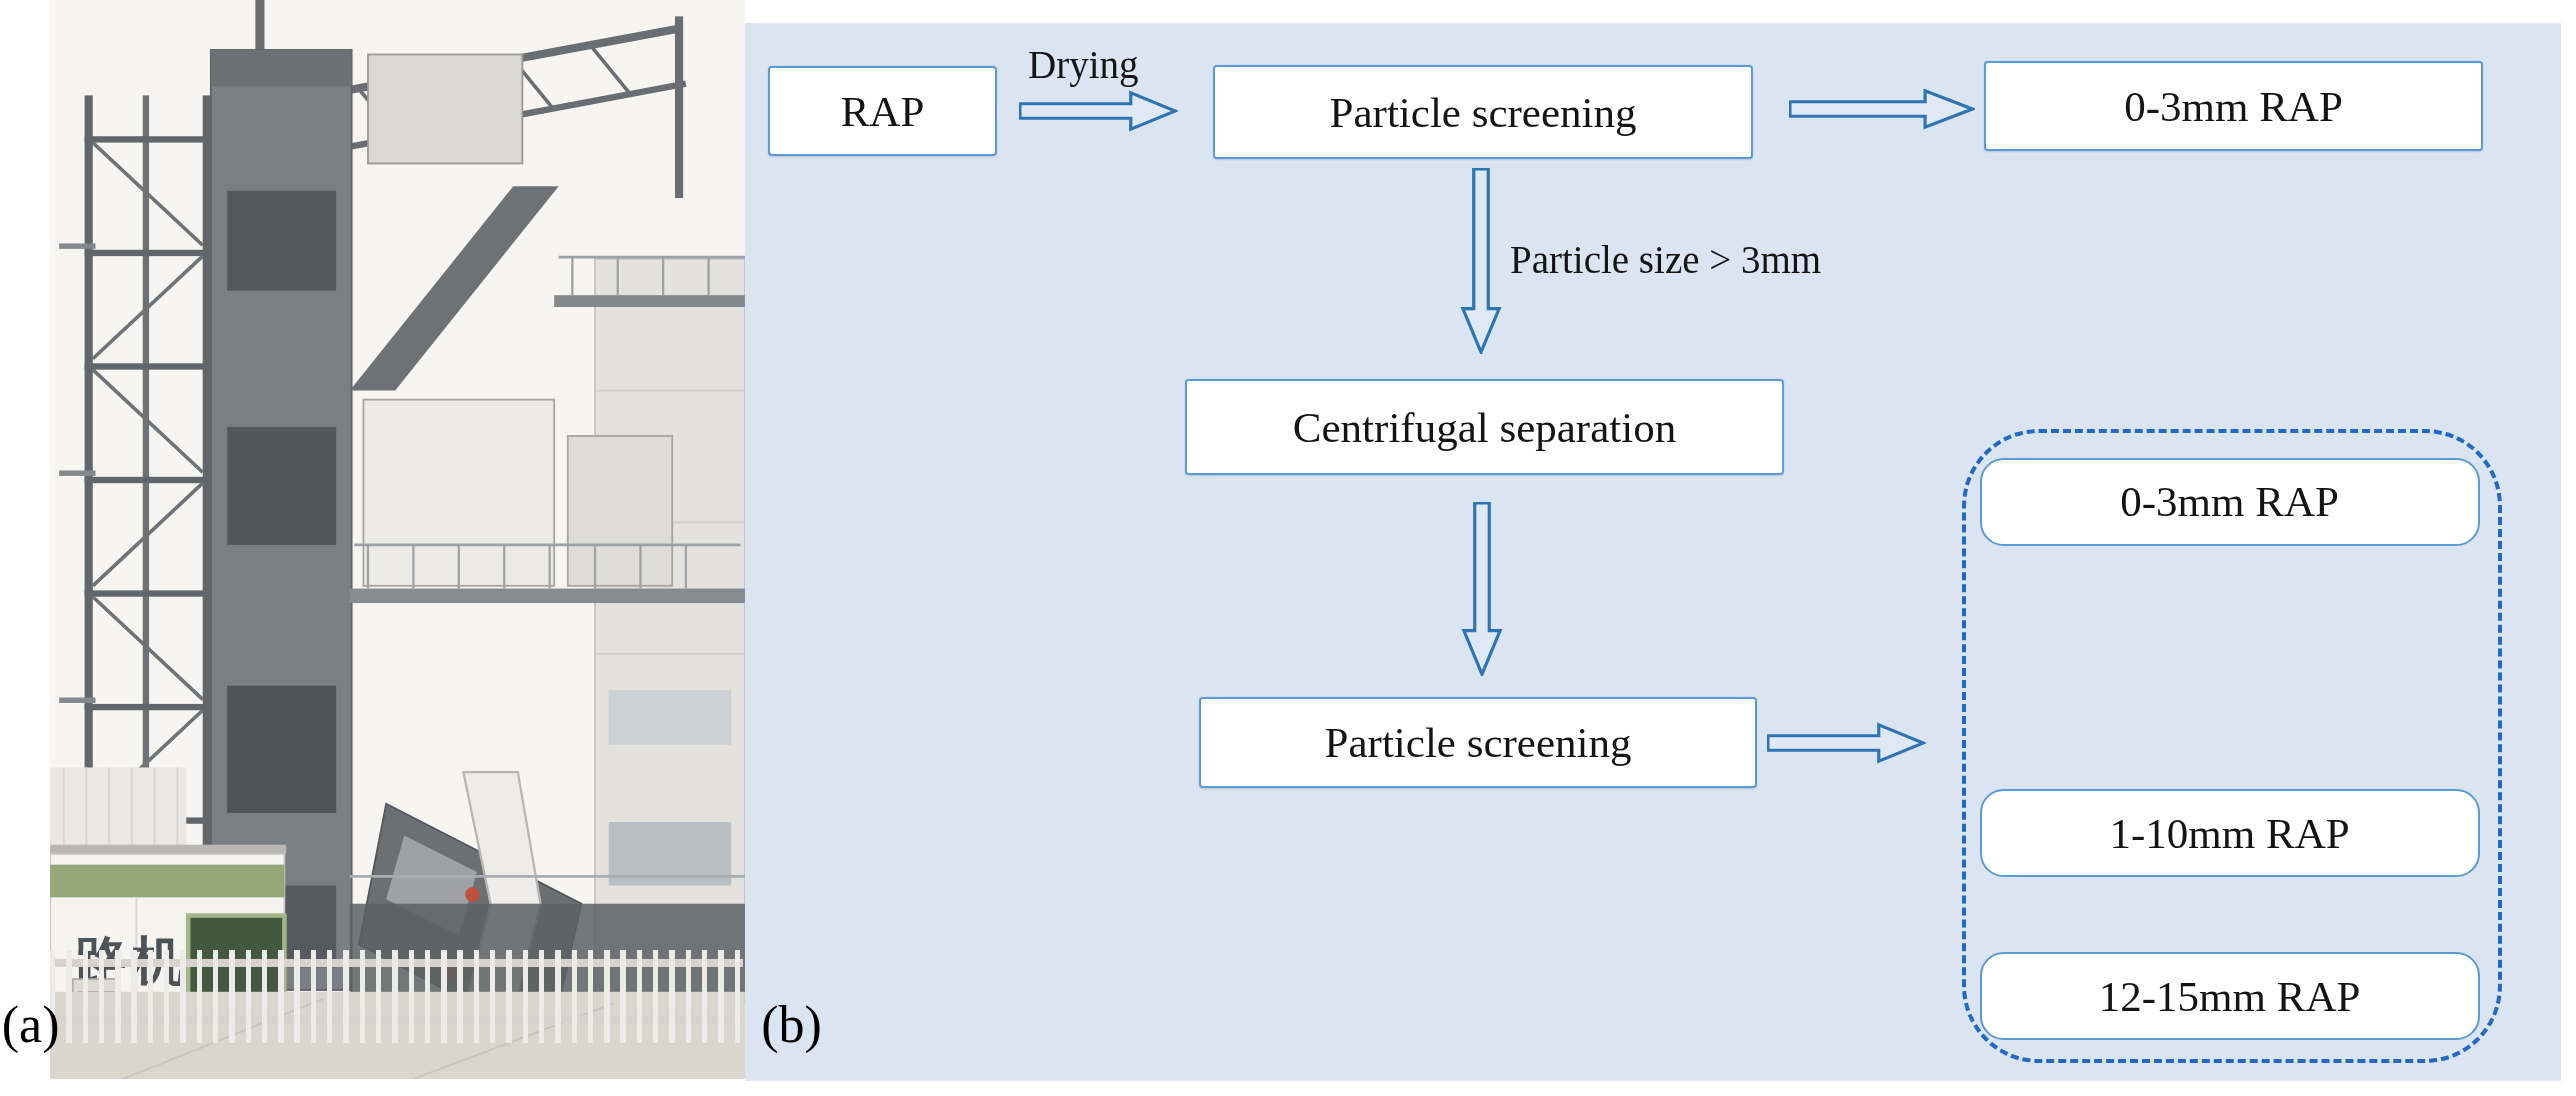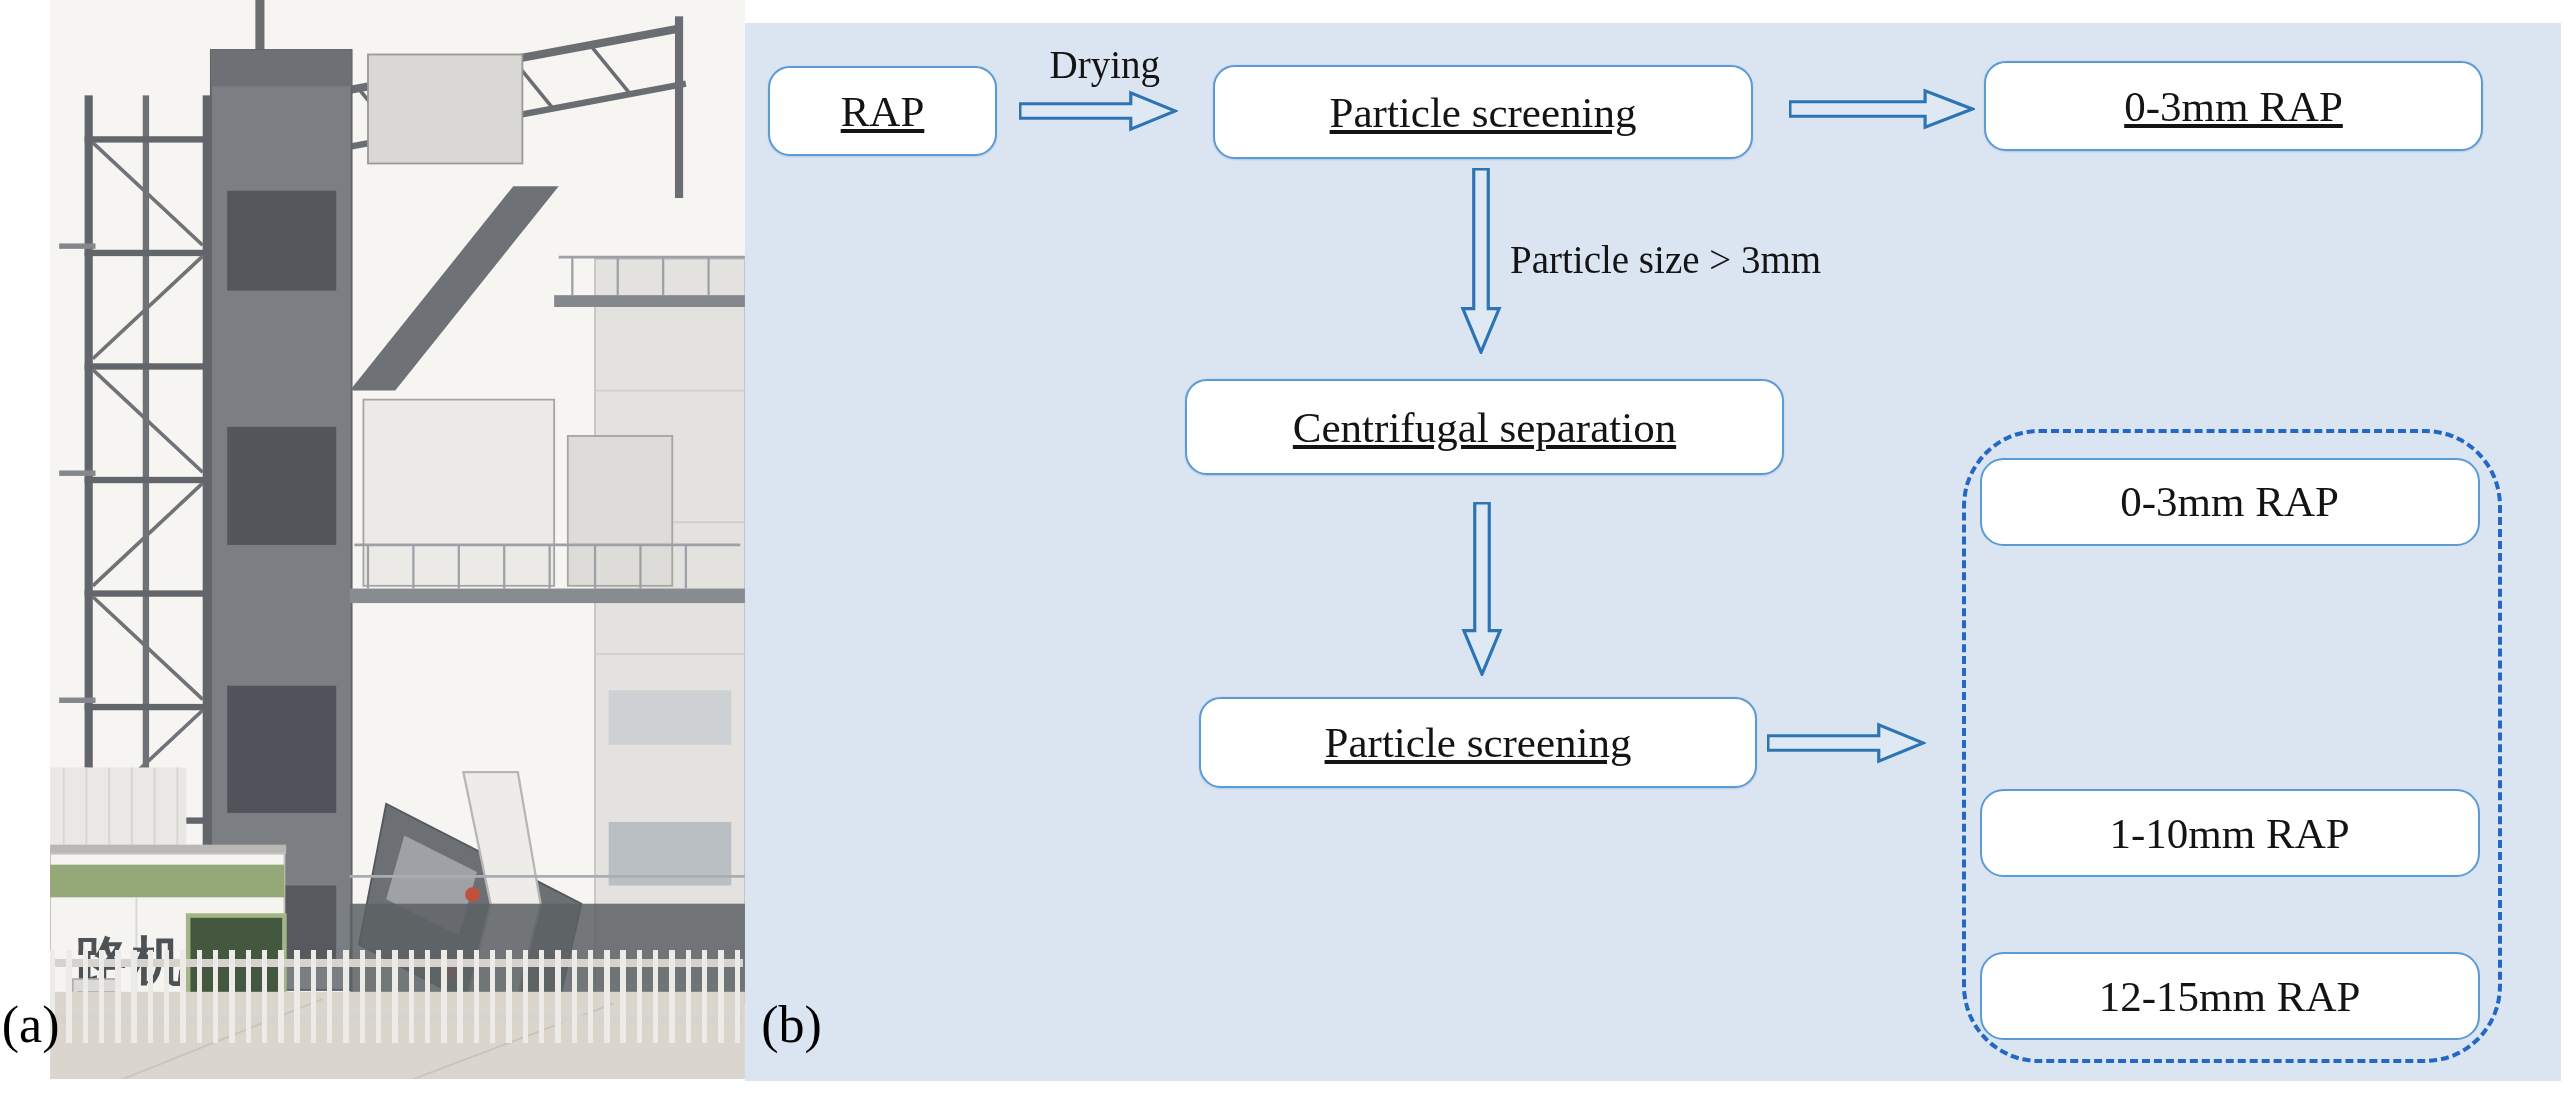--- a/index.html
+++ b/index.html
@@ -18,25 +18,24 @@
     overflow:hidden;
   }
   .abs{position:absolute;}
   
   #panel-b{
     left:745px;top:23px;width:1816px;height:1058px;
     background:var(--panel-bg);
   }
   .fbox{
     position:absolute;background:var(--box-fill);
-    border:2.7px solid var(--box-border);border-radius:22px;
+    border:2.7px solid var(--box-border);border-radius:4px;
     display:flex;align-items:center;justify-content:center;
     font-size:43px;line-height:1;white-space:nowrap;
     box-shadow:0 0.9px 1.8px rgba(70,110,160,.25);
-    text-decoration:underline;
   }
   .edge-label{
     position:absolute;font-size:39px;line-height:1;white-space:nowrap;
   }
   .arrow{position:absolute;display:block;}
   .arrow polygon{stroke:var(--arrow-stroke);fill:var(--arrow-fill);stroke-width:3.5;stroke-linejoin:miter;}
   #dashed-group{
     position:absolute;left:1217px;top:406px;width:540px;height:634px;
     border:4.5px dashed var(--dashed-border);border-radius:77px;
     box-sizing:border-box;
@@ -203,21 +202,21 @@
     <div class="rail" style="top:65px"></div>
     <div class="pickets"></div>
   </div>
 
   <div class="corner-label abs" style="left:1.8px;top:999px">(a)</div>
 
   <div id="panel-b" class="abs">
 
     <div class="fbox" style="left:23px;top:43px;width:225px;height:86px">RAP</div>
 
-    <div class="edge-label" style="left:283px;top:22px;width:132px;text-align:right">Drying</div>
+    <div class="edge-label" style="left:283px;top:22px;width:132px;text-align:left">Drying</div>
 
     <svg class="arrow" style="left:274px;top:67px" width="159" height="42" viewBox="0 0 175 46">
       <polygon points="1,15 123,15 123,3 172,23 123,43 123,31 1,31"></polygon>
     </svg>
 
     <div class="fbox" style="left:468px;top:42px;width:536px;height:90px">Particle screening</div>
 
     <svg class="arrow" style="left:1044px;top:65px" width="186" height="42" viewBox="0 0 205 46">
       <polygon points="1,15 150,15 150,3 202,23 150,43 150,31 1,31"></polygon>
     </svg>

